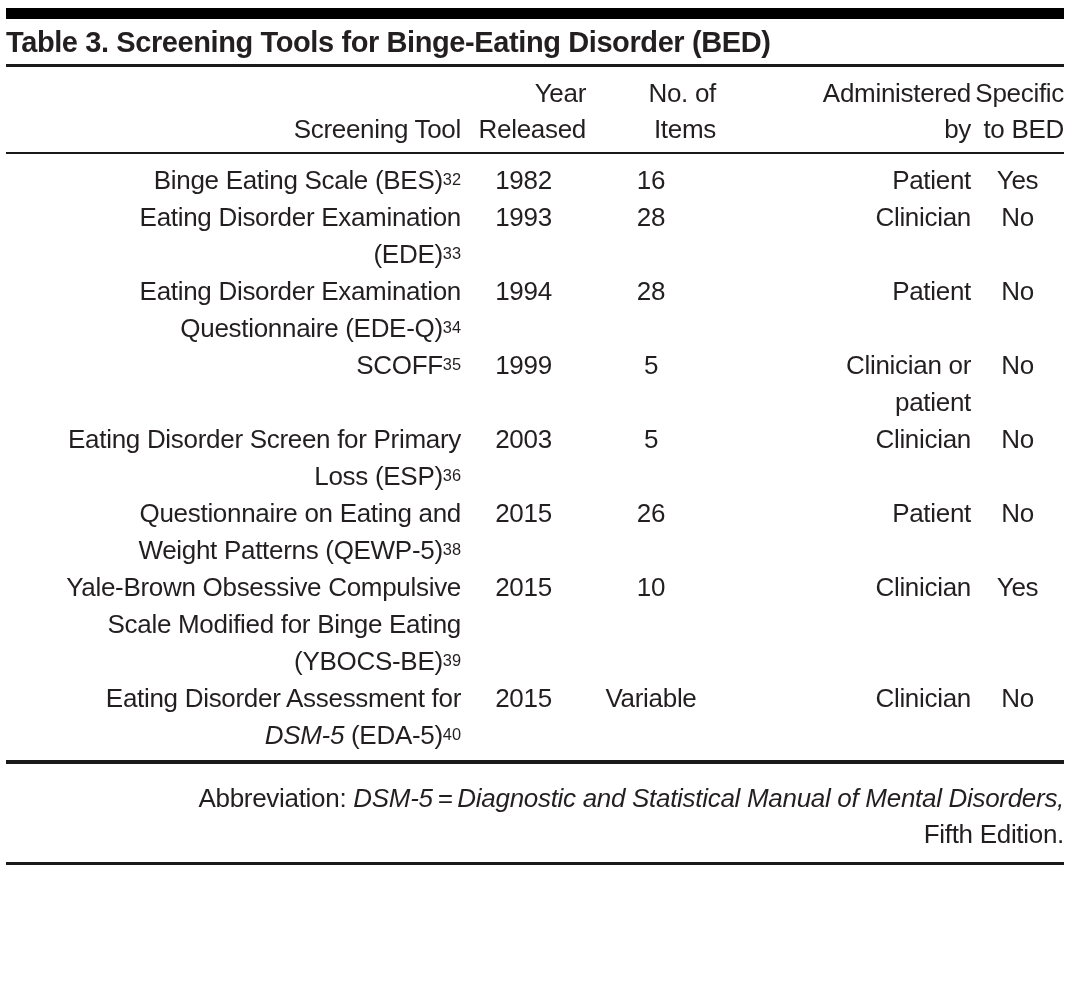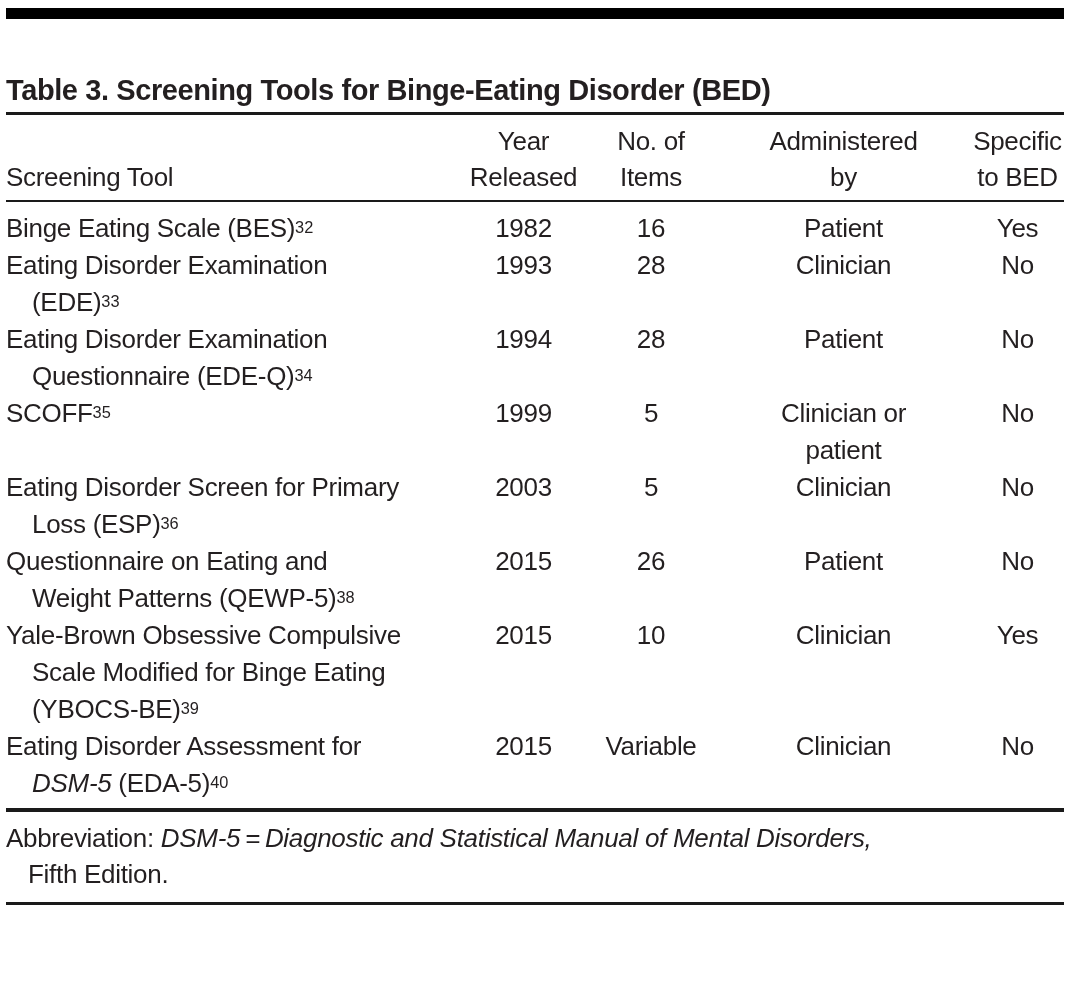--- a/index.html
+++ b/index.html
@@ -16,21 +16,20 @@
     margin-top: 8px;
     height: 11px;
     background: #000000;
   }
   .table-title {
     font-size: 29px;
     font-weight: 700;
     letter-spacing: -0.4px;
     padding: 7px 0 5px 0;
     border-bottom: 3px solid #1a1a1a;
-    margin-top: 48px;
   }
   table {
     border-collapse: collapse;
     table-layout: fixed;
     width: 1058px;
     font-size: 26px;
     letter-spacing: -0.3px;
   }
   col.c-tool  { width: 455px; }
   col.c-year  { width: 125px; }
@@ -47,34 +46,34 @@
   }
   thead th.left { text-align: left; }
   tbody td {
     vertical-align: top;
     text-align: center;
     line-height: 37px;
     padding: 0;
   }
   tbody tr:first-child td { padding-top: 8px; }
   tbody td.tool { text-align: left; }
-  .line { white-space: nowrap; }
+  .line { white-space: nowrap; text-align: right; }
   .line.cont { padding-left: 26px; }
   .sup {
     font-size: 63%;
     vertical-align: top;
     position: relative;
     top: -1px;
     letter-spacing: 0;
   }
   .ital { font-style: italic; }
   .footnote {
     border-top: 4px solid #1a1a1a;
     margin-top: 6px;
-    padding: 8px 0 10px 0;
+    padding: 16px 0 10px 0;
     font-size: 26px;
     letter-spacing: -0.3px;
     line-height: 36px;
   }
   .footnote .line.cont { padding-left: 22px; }
   .bottom-bar {
     height: 3px;
     background: #1a1a1a;
     margin-bottom: 10px;
   }

